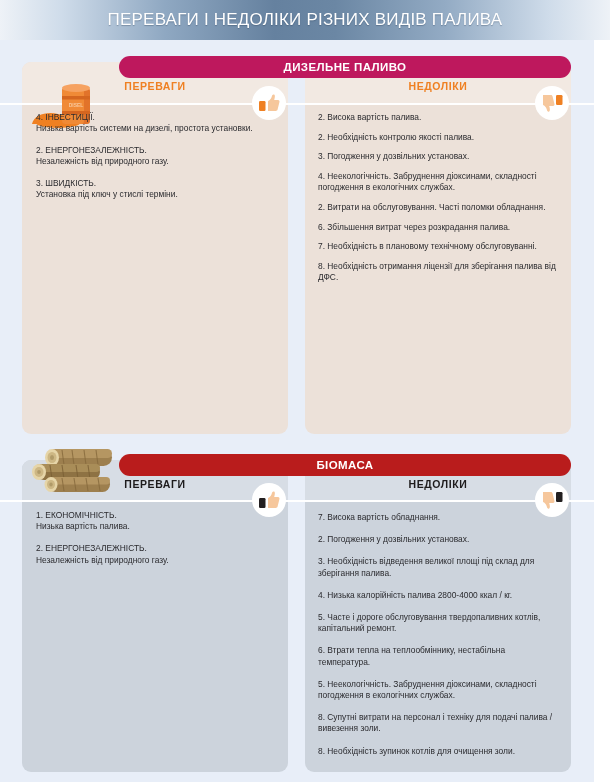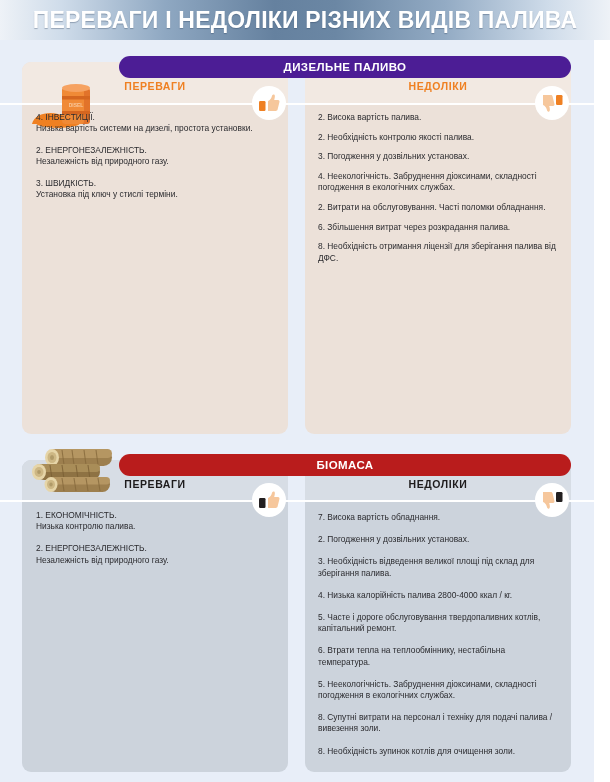--- a/index.html
+++ b/index.html
@@ -14,21 +14,21 @@
   
   .title-band{
     position:absolute;left:0;top:0;width:610px;height:40px;
     background:linear-gradient(to right,
       #eef2f7 0%, #cfdcea 10%, #8fa8c2 27%,
       #65819f 45%, #6b87a4 55%, #93abc4 73%,
       #cfdcea 90%, #eef2f7 100%);
     display:flex;align-items:center;justify-content:center;
   }
   .title-band .title{
-    color:#ffffff;font-size:23px;font-weight:bold;letter-spacing:.2px;
+    color:#ffffff;font-size:17px;font-weight:normal;letter-spacing:.2px;
     white-space:nowrap;text-shadow:0 1px 1px rgba(40,60,85,.35);
   }
 
   
   .section{position:absolute;left:0;width:610px;}
   .section .bgfill{position:absolute;left:0;top:0;width:594px;height:100%;}
   .sec-diesel{top:40px;height:398px;}
   .sec-diesel .bgfill{background:#e8eef8;}
   .sec-bio{top:438px;height:344px;}
   .sec-bio .bgfill{background:#e8eef8;}
@@ -37,21 +37,21 @@
   .hairline{position:absolute;left:0;width:610px;height:2px;background:#ffffff;}
 
   
   .fuel-pill{
     position:absolute;height:22px;left:119px;width:452px;border-radius:11px;
     display:flex;align-items:center;justify-content:center;
   }
   .fuel-pill span{
     color:#ffffff;font-size:11.5px;font-weight:bold;letter-spacing:.4px;
   }
-  .pill-orange{background:#4c1d95;}
+  .pill-orange{background:#be185d;}
   .pill-dark{background:#b91c1c;}
 
   
   .panel{position:absolute;border-radius:9px;}
   .panel-beige{background:#ece1d9;}
   .panel-blue{background:#ccd3dc;}
   .panel-beige-lite{background:#f2e9e2;}
   .panel-blue-lite{background:#d7dde5;}
 
   .col-head{
@@ -158,20 +158,22 @@
       <div class="item">
         <span>2. Необхідність контролю якості палива.</span></div>
       <div class="item">
         <span>3. Погодження у дозвільних установах.</span></div>
       <div class="item">
         <span>4. Неекологічність. Забруднення діоксинами, складності погодження в екологічних службах.</span></div>
       <div class="item">
         <span>2. Витрати на обслуговування. Часті поломки обладнання.</span></div>
       <div class="item">
         <span>6. Збільшення витрат через розкрадання палива.</span></div>
+      <div class="item">
+        <span>7. Необхідність в плановому технічному обслуговуванні.</span></div>
       <div class="item">
         <span>8. Необхідність отримання ліцензії для зберігання палива від ДФС.</span></div>
     </div>
   </div>
 
   <div class="section sec-bio">
     <div class="bgfill"></div>
 
     <div class="panel panel-blue" style="left:22px;top:22px;width:266px;height:312px;"></div>
     <div class="panel panel-blue" style="left:305px;top:22px;width:266px;height:312px;"></div>
@@ -230,21 +232,21 @@
         <path d="M2 2 L2 12 C2 12 5.2 13.4 5.8 16.6 C6.1 18.4 7.2 19 8.2 18.4
                  C9.2 17.8 9 15.6 8.2 13 L12 13 C13.2 13 13.8 12 13.4 10.8
                  L11.6 3.4 C11.3 2.3 10.6 2 9.8 2 Z" fill="#f6c79c"></path>
         <rect x="15" y="2" width="6.5" height="10" rx="1.2" fill="#221f20"></rect>
       </svg>
     </div>
 
     <div class="list list-bio-left" style="left:36px;top:72px;width:244px;">
       <div class="item">
         <span class="strong">1. ЕКОНОМІЧНІСТЬ.</span>
-        <span>Низька контролю палива.</span>
+        <span>Низька вартість палива.</span>
       </div>
       <div class="item">
         <span class="strong">2. ЕНЕРГОНЕЗАЛЕЖНІСТЬ.</span>
         <span>Незалежність від природного газу.</span>
       </div>
     </div>
 
     <div class="list list-bio-right" style="left:318px;top:74px;width:240px;">
       <div class="item">
         <span>7. Висока вартість обладнання.</span></div>

